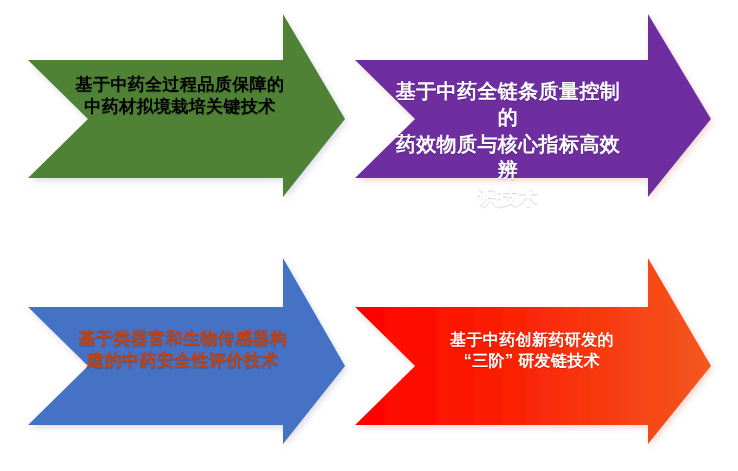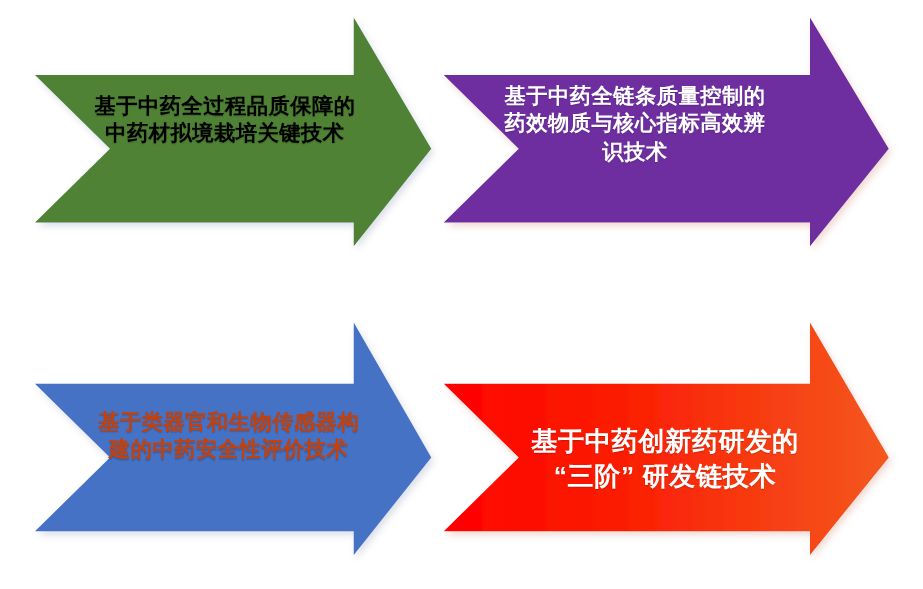--- a/index.html
+++ b/index.html
@@ -42,37 +42,37 @@
   
   #label-arrow-1 {
     left: 60px;
     top: 74px;
     width: 240px;
     font-size: 17px;
   }
   
   #label-arrow-2 {
     left: 388px;
-    top: 66px;
+    top: 78px;
     width: 240px;
-    font-size: 17px;
+    font-size: 20px;
   }
   
   #label-arrow-3 {
     left: 60px;
     top: 329px;
     width: 246px;
     font-size: 17px;
   }
   
   #label-arrow-4 {
     left: 398px;
-    top: 340px;
+    top: 329px;
     width: 268px;
-    font-size: 21px;
+    font-size: 16px;
   }
 </style>
 </head>
 <body>
 
 <div id="diagram-root" style="background: rgb(255, 255, 255);">
 
   <svg class="arrow-svg" viewBox="0 0 738 471" xmlns="http://www.w3.org/2000/svg">
     <defs>
       <linearGradient id="grad-arrow-4" x1="0" y1="0" x2="1" y2="0">

